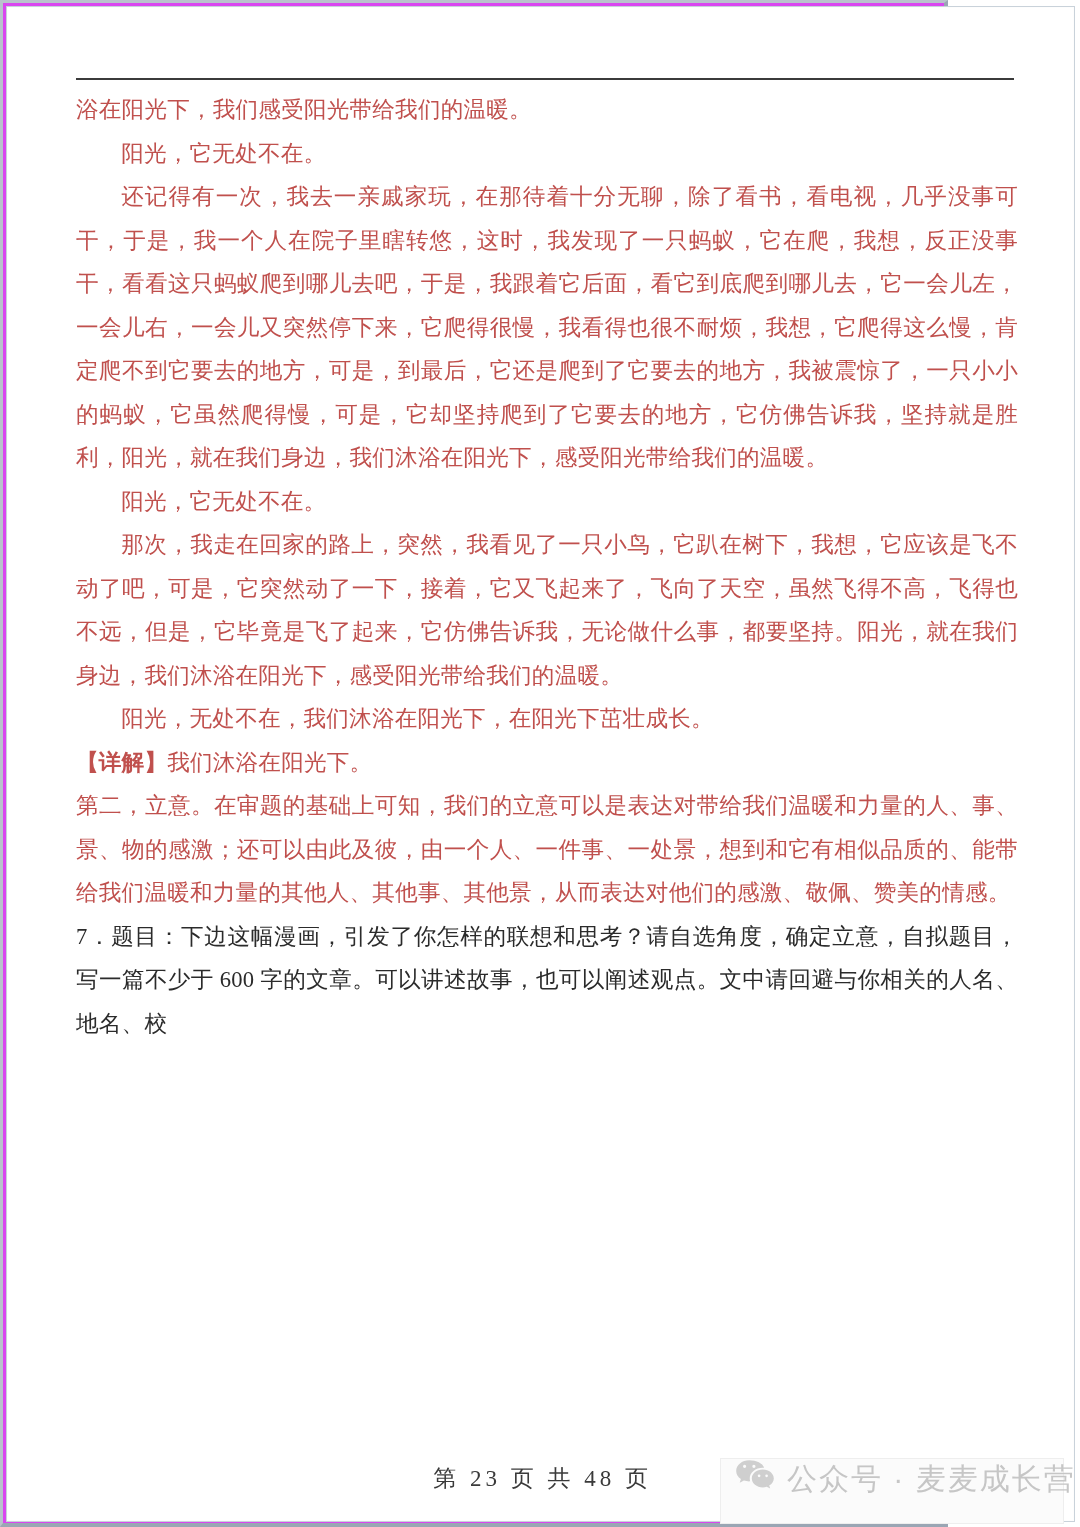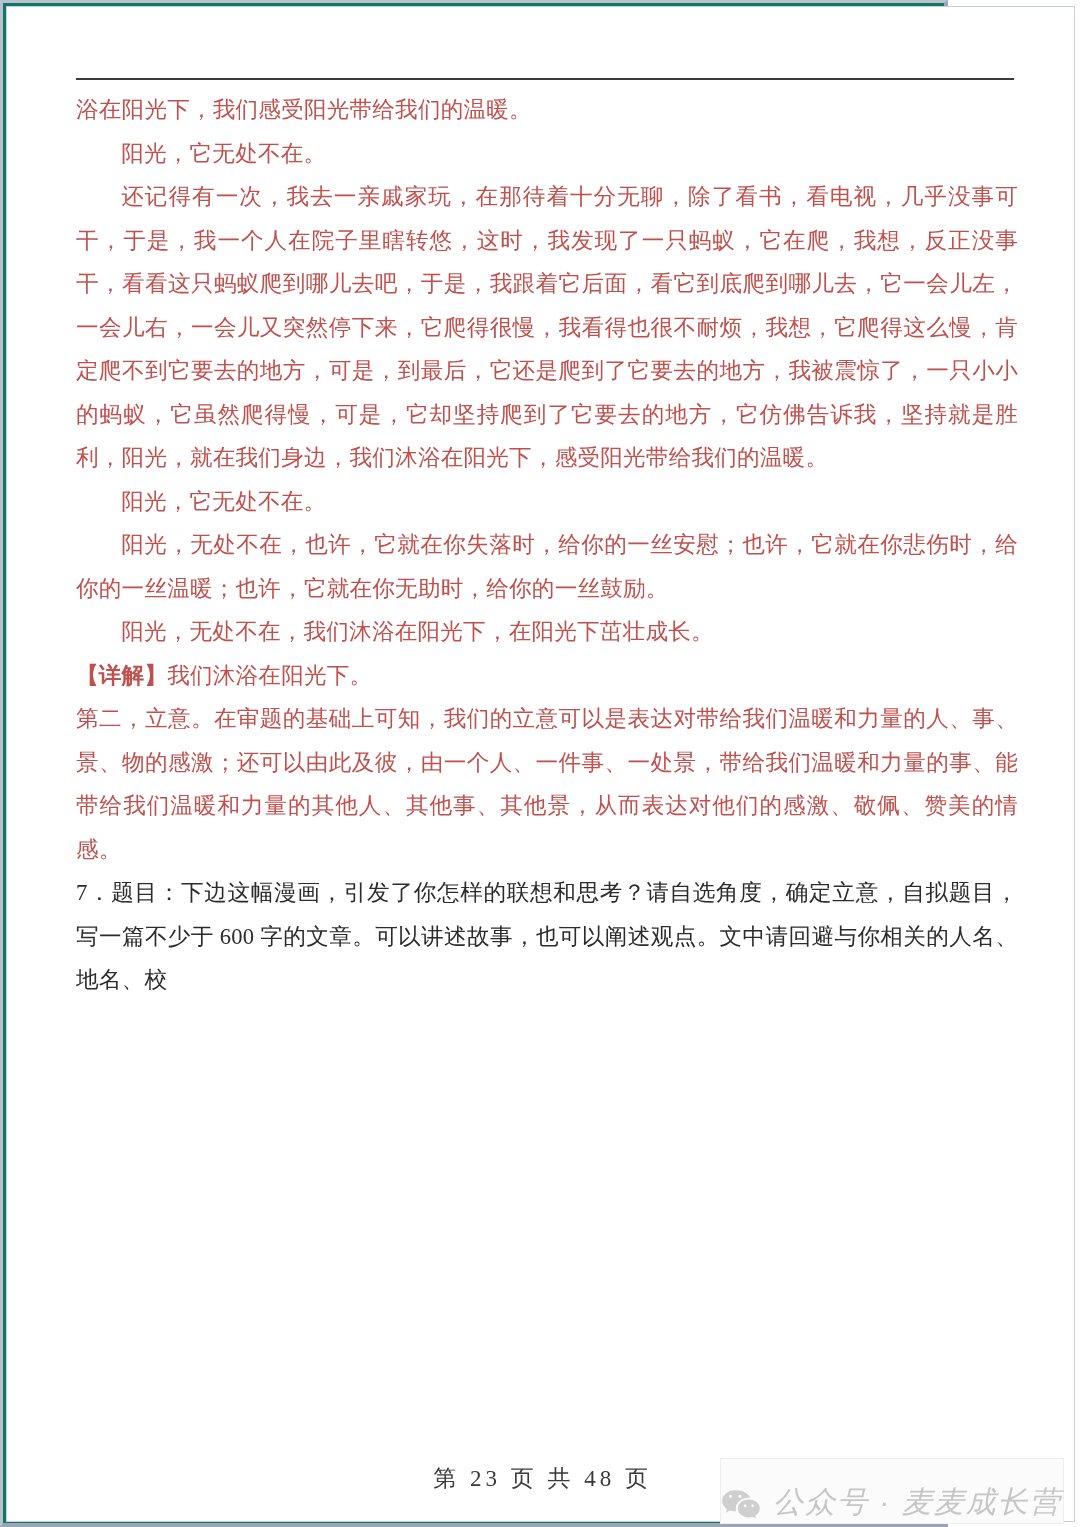--- a/index.html
+++ b/index.html
@@ -16,21 +16,21 @@
     overflow: hidden;
     position: relative;
   }
 
   
   .page-frame {
     position: absolute;
     left: 0; top: 0;
     width: 948px;
     height: 1527px;
-    background: #0f766e;
+    background: #d946ef;
     border-top: 3px solid #b9c2cc;
     border-left: 3px solid #b9c2cc;
     border-right: 4px solid #9aa6b4;
     border-bottom: 4px solid #9aa6b4;
   }
   .page-inner {
     position: absolute;
     left: 3px; top: 3px;
     width: 1069px;
     height: 1516px;
@@ -100,23 +100,22 @@
   
   .watermark {
     position: absolute;
     left: 712px;
     top: 1450px;
     width: 344px;
     height: 66px;
     background: #fbfbfb;
     border: 1px solid #eeeeee;
     display: flex;
-    align-items: flex-end;
-    padding-left: 0;
-    font-style: italic;
+    align-items: flex-start;
+    padding-left: 14px;
   }
   .wechat-icon {
     width: 40px;
     height: 34px;
     position: relative;
     flex: 0 0 auto;
     margin-right: 12px;
   }
   .watermark-text {
     color: #c6c6c6;
@@ -134,26 +133,26 @@
     <div class="sheet">
 
       <div class="header-rule"></div>
 
       <div class="content">
 
         <p class="para">浴在阳光下，我们感受阳光带给我们的温暖。</p>
         <p class="para indent">阳光，它无处不在。</p>
         <p class="para indent">还记得有一次，我去一亲戚家玩，在那待着十分无聊，除了看书，看电视，几乎没事可干，于是，我一个人在院子里瞎转悠，这时，我发现了一只蚂蚁，它在爬，我想，反正没事干，看看这只蚂蚁爬到哪儿去吧，于是，我跟着它后面，看它到底爬到哪儿去，它一会儿左，一会儿右，一会儿又突然停下来，它爬得很慢，我看得也很不耐烦，我想，它爬得这么慢，肯定爬不到它要去的地方，可是，到最后，它还是爬到了它要去的地方，我被震惊了，一只小小的蚂蚁，它虽然爬得慢，可是，它却坚持爬到了它要去的地方，它仿佛告诉我，坚持就是胜利，阳光，就在我们身边，我们沐浴在阳光下，感受阳光带给我们的温暖。</p>
         <p class="para indent">阳光，它无处不在。</p>
-        <p class="para indent">阳光，无处不在，也许，它就在你失落时，给你的一丝安慰；也许，它就在你悲伤时，给你的一丝温暖；也许，它就在你无助时，给你的一丝鼓励。</p>
+        <p class="para indent">那次，我走在回家的路上，突然，我看见了一只小鸟，它趴在树下，我想，它应该是飞不动了吧，可是，它突然动了一下，接着，它又飞起来了，飞向了天空，虽然飞得不高，飞得也不远，但是，它毕竟是飞了起来，它仿佛告诉我，无论做什么事，都要坚持。阳光，就在我们身边，我们沐浴在阳光下，感受阳光带给我们的温暖。</p>
         <p class="para indent">阳光，无处不在，我们沐浴在阳光下，在阳光下茁壮成长。</p>
 
         <p class="para flush"><span class="bold-tag">【详解】</span><span>我们沐浴在阳光下。</span></p>
 
-        <p class="para flush">第二，立意。在审题的基础上可知，我们的立意可以是表达对带给我们温暖和力量的人、事、景、物的感激；还可以由此及彼，由一个人、一件事、一处景，带给我们温暖和力量的事、能带给我们温暖和力量的其他人、其他事、其他景，从而表达对他们的感激、敬佩、赞美的情感。</p>
+        <p class="para flush">第二，立意。在审题的基础上可知，我们的立意可以是表达对带给我们温暖和力量的人、事、景、物的感激；还可以由此及彼，由一个人、一件事、一处景，想到和它有相似品质的、能带给我们温暖和力量的其他人、其他事、其他景，从而表达对他们的感激、敬佩、赞美的情感。</p>
 
         <p class="para flush black">7．题目：下边这幅漫画，引发了你怎样的联想和思考？请自选角度，确定立意，自拟题目，写一篇不少于 600 字的文章。可以讲述故事，也可以阐述观点。文中请回避与你相关的人名、地名、校</p>
 
       </div>
 
       <div class="footer">
         <span class="footer-text">第 23 页 共 48 页</span>
       </div>
 
       <div class="watermark">

